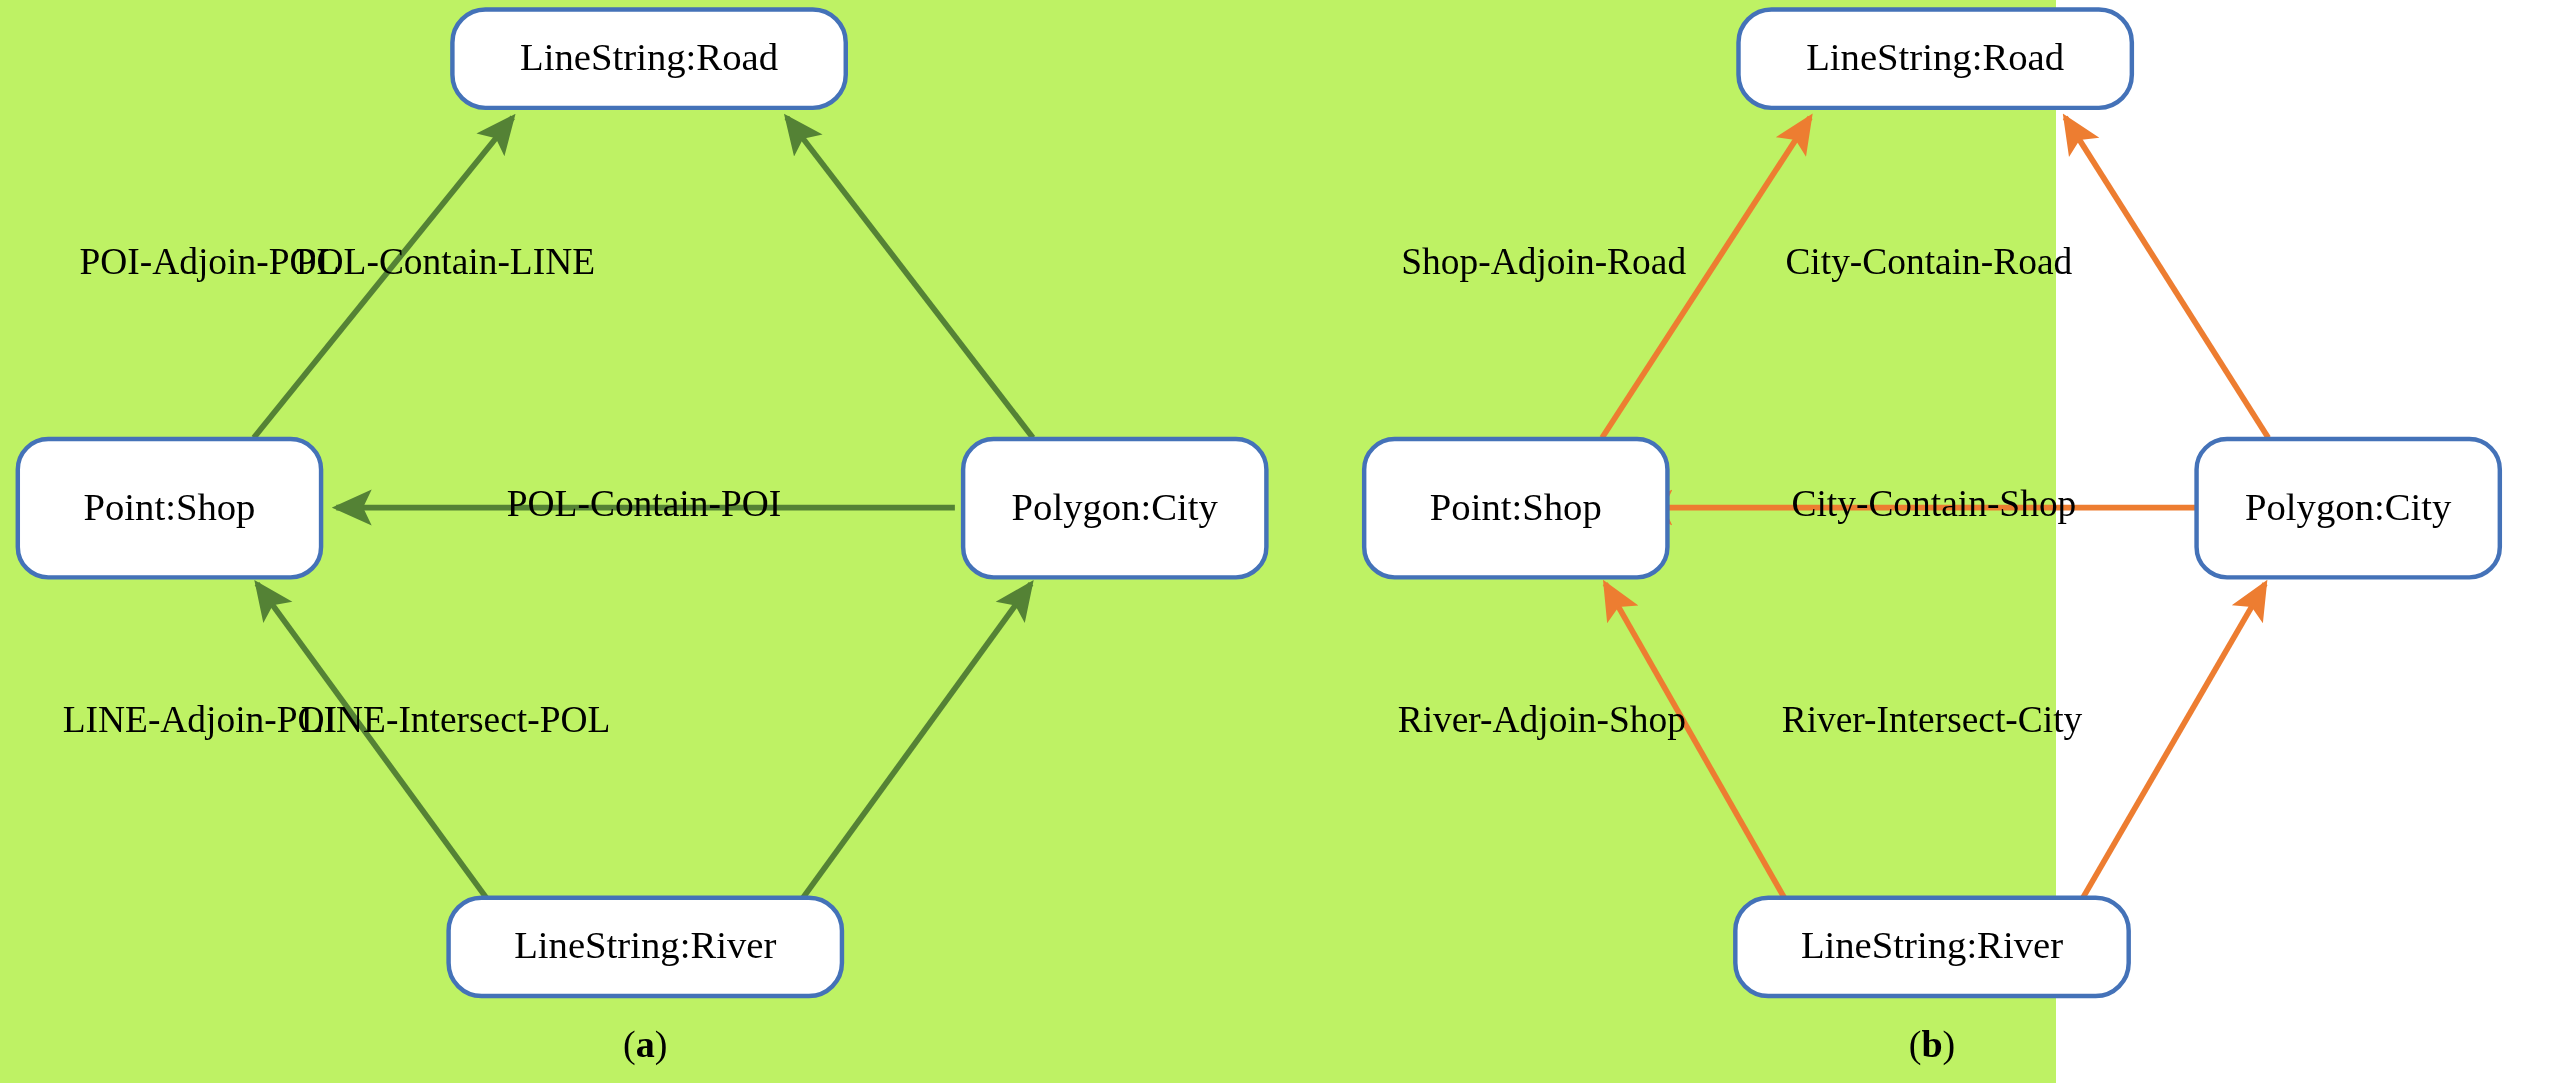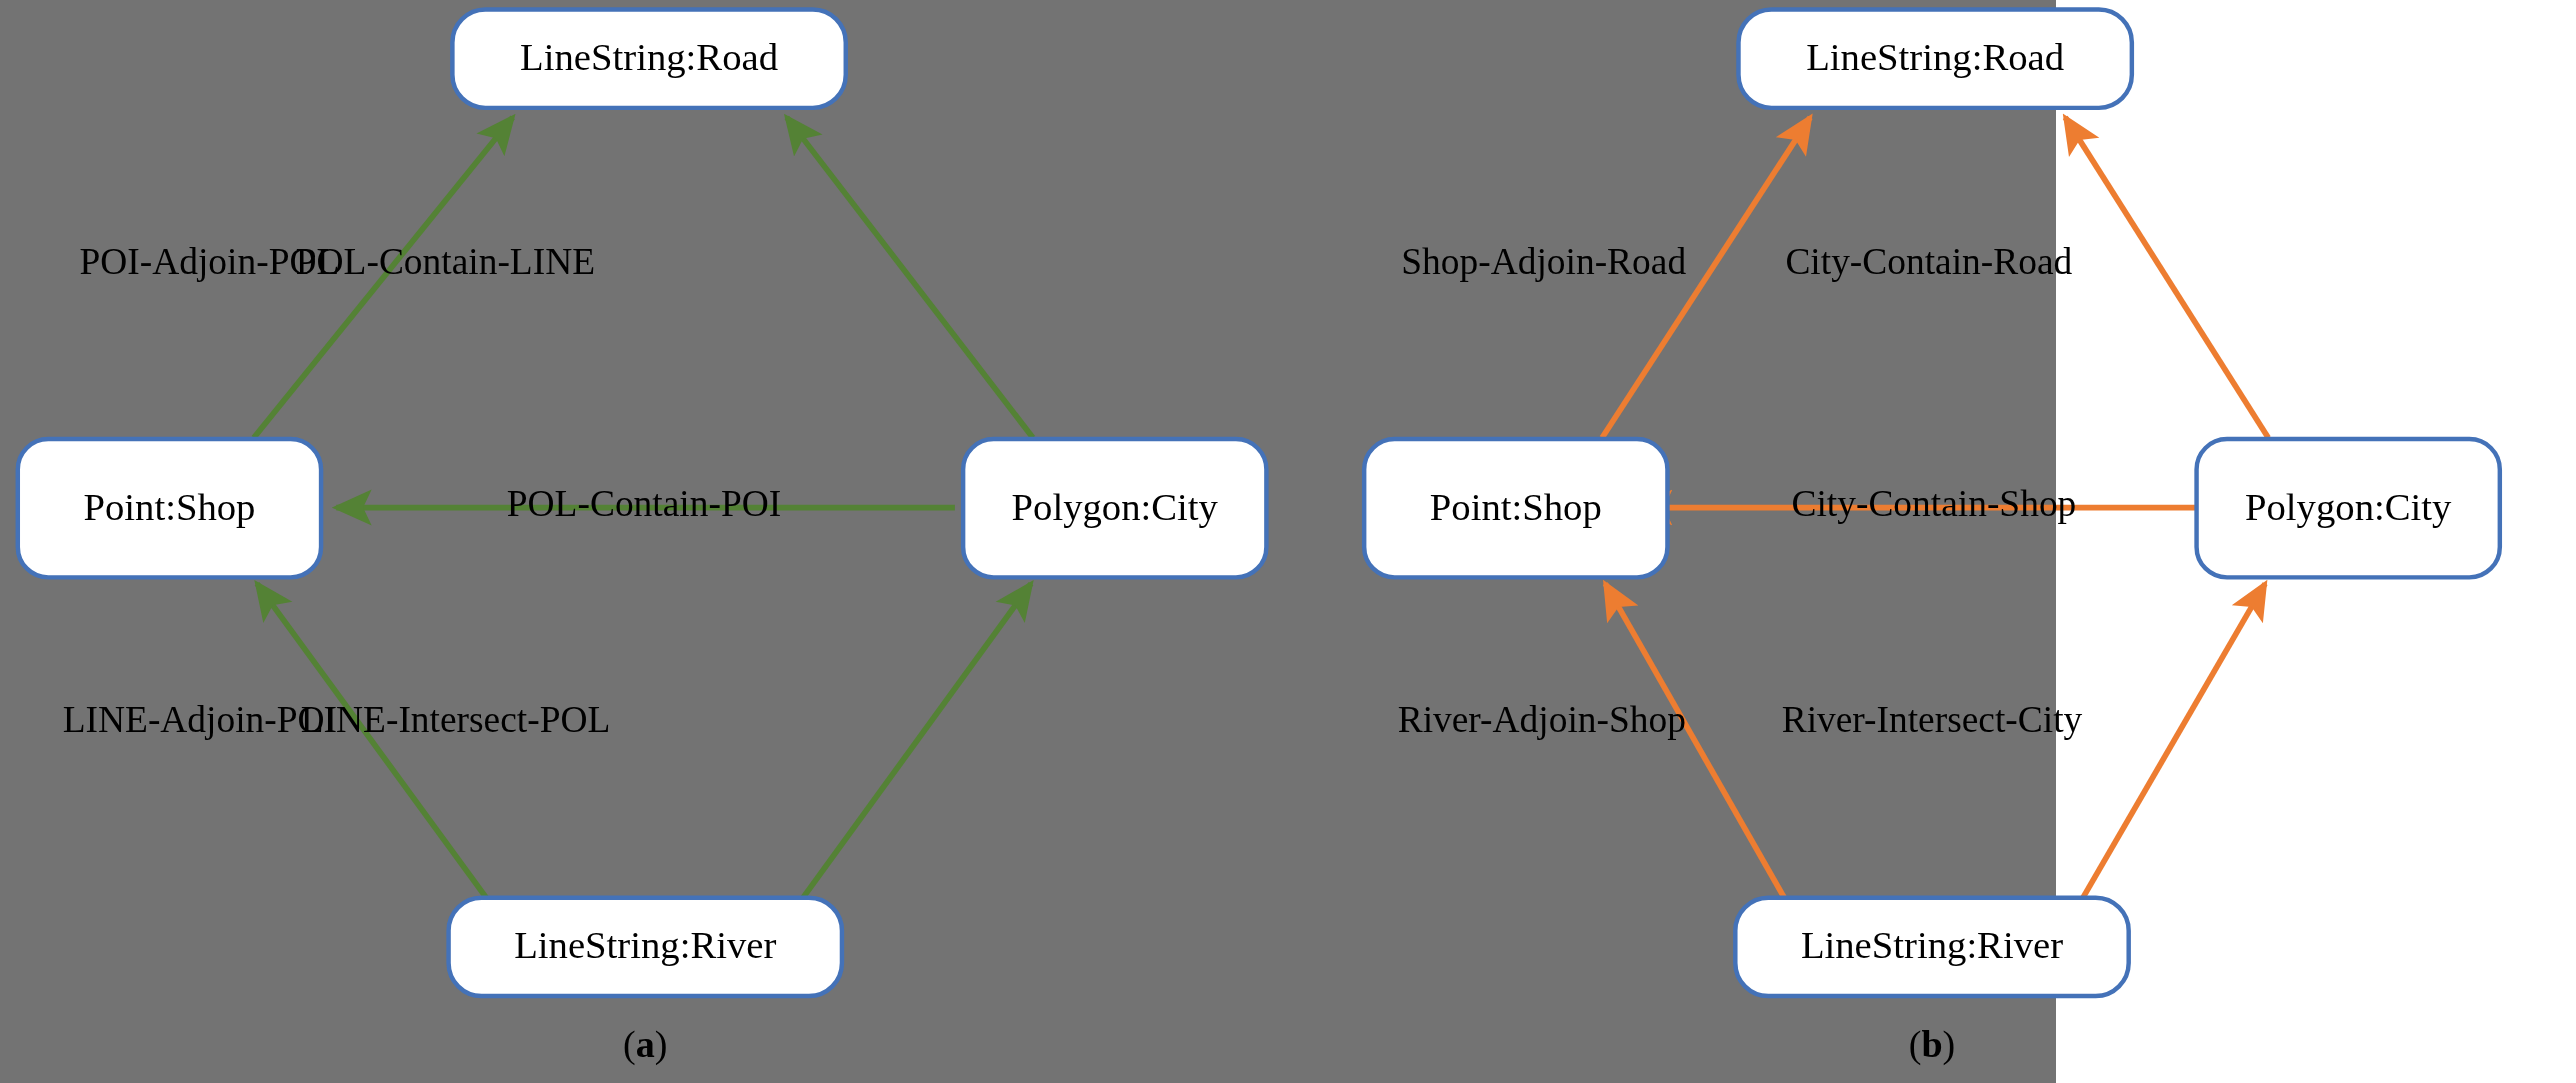--- a/index.html
+++ b/index.html
@@ -10,21 +10,21 @@
   body {
     width: 2576px;
     height: 1083px;
     font-family: "Liberation Serif", "DejaVu Serif", serif;
     overflow: hidden;
   }
   #figure-root {
     position: relative;
     width: 2056px;
     height: 1083px;
-    background: #737373;
+    background: #bef264;
   }
   .panel {
     position: absolute;
     top: 0;
     width: 1288px;
     height: 1083px;
   }
   #panel-a { left: 0; }
   #panel-b { left: 1288px; }
 

